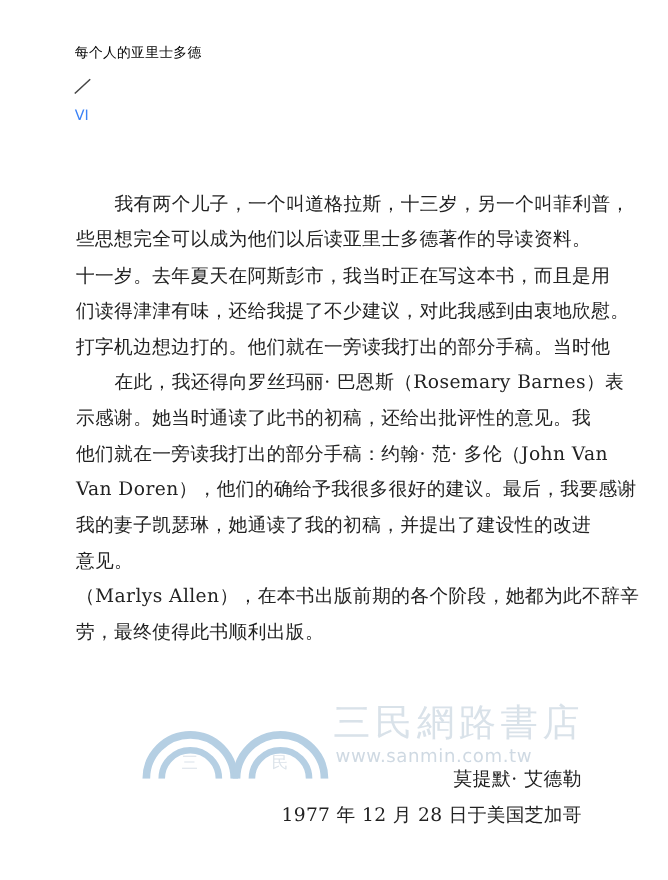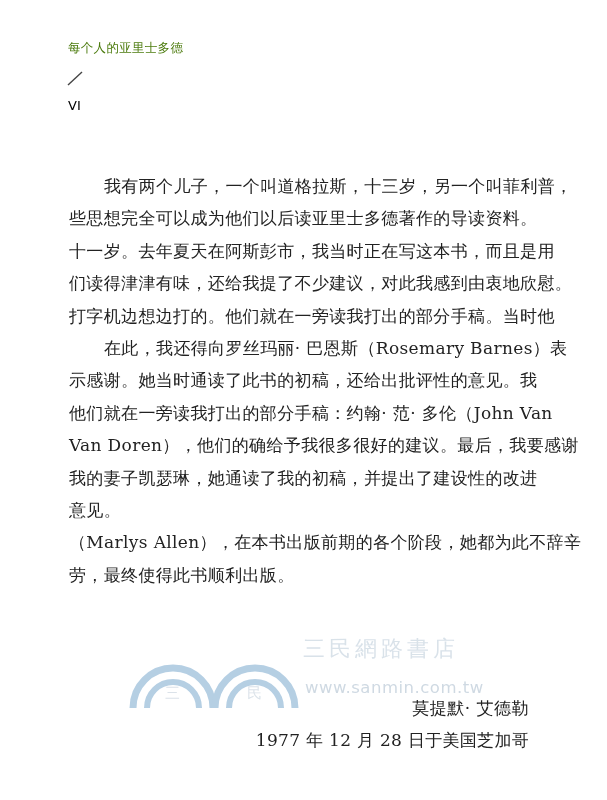--- a/index.html
+++ b/index.html
@@ -14,37 +14,37 @@
       overflow: hidden;
       font-family: "DejaVu Serif", "Liberation Serif", serif;
       color: #1e1e1e;
     }
     .running-head {
       position: absolute;
       left: 68px;
       top: 40px;
       font-family: "DejaVu Sans", "Liberation Sans", sans-serif;
       font-size: 12.5px;
-      color: #4d7c0f;
+      color: #000000;
       letter-spacing: 0.3px;
     }
     .slash {
       position: absolute;
       left: 67px;
       top: 70px;
       width: 18px;
       height: 16px;
     }
     .page-num {
       position: absolute;
       left: 68px;
       top: 98px;
       font-family: "DejaVu Sans", "Liberation Sans", sans-serif;
       font-size: 13px;
-      color: #000000;
+      color: #3b82f6;
     }
     .body-text {
       position: absolute;
       left: 69px;
       top: 170px;
       width: 462px;
     }
     .line {
       height: 32.4px;
       line-height: 32.4px;
@@ -81,21 +81,21 @@
       width: 420px;
       height: 68px;
       opacity: 0.85;
       pointer-events: none;
     }
     .wm-title {
       position: absolute;
       left: 178px;
       top: -6px;
       font-family: Liberation Mono, monospace;
-      font-size: 22px;
+      font-size: 34px;
       color: #d3dde6;
       letter-spacing: 4px;
       white-space: nowrap;
     }
     .wm-url {
       position: absolute;
       left: 180px;
       top: 38px;
       font-family: "DejaVu Sans", "Liberation Sans", sans-serif;
       font-size: 16.5px;

